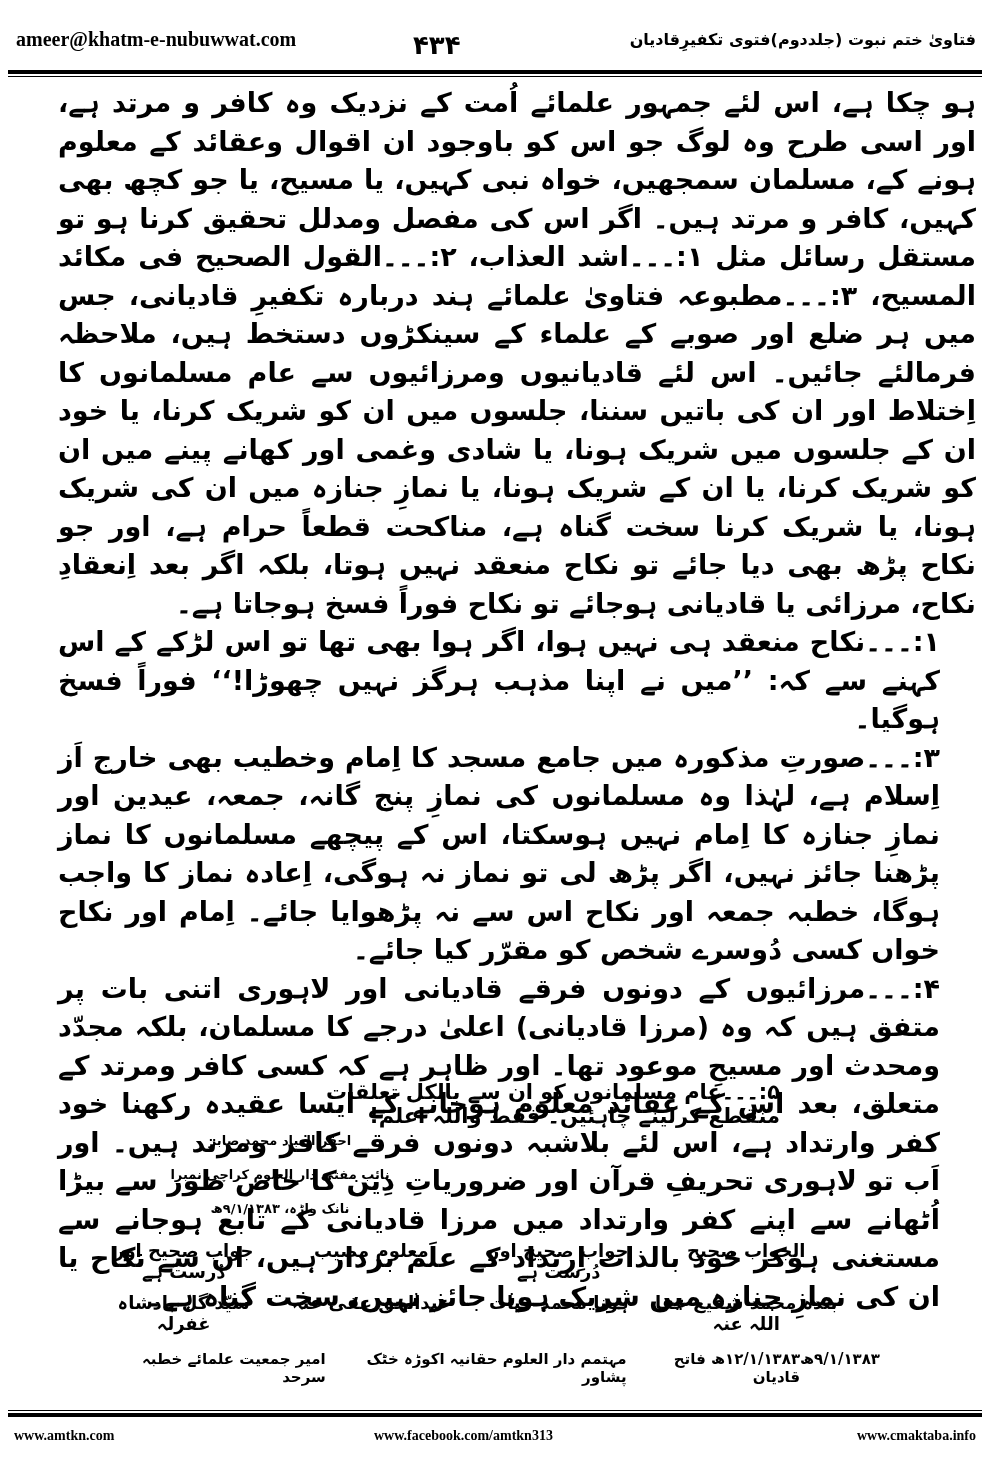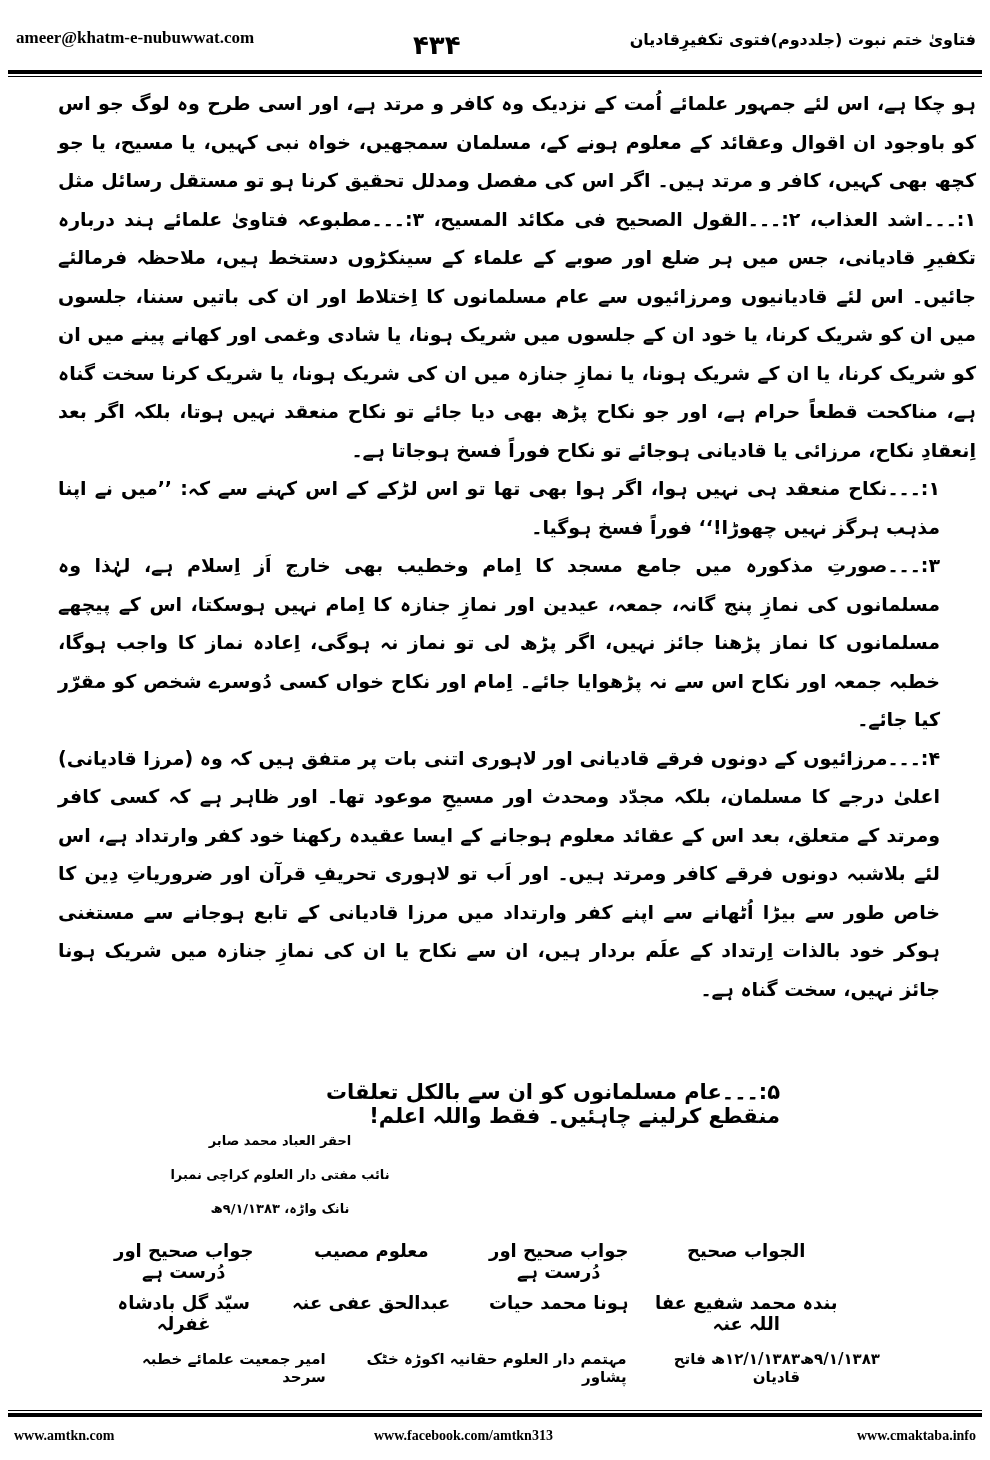--- a/index.html
+++ b/index.html
@@ -1,27 +1,27 @@
 <!DOCTYPE html>
 <html><head>
 <meta charset="utf-8">
 <style>
   html, body { margin: 0; padding: 0; background: #ffffff; }
   body { width: 990px; height: 1460px; position: relative; overflow: hidden; color: #000; font-family: "DejaVu Sans", sans-serif; }
   .header { position: absolute; left: 8px; right: 8px; top: 18px; height: 44px; }
-  .header .email { position: absolute; left: 8px; top: 10px; font-family: "Liberation Serif", serif; font-weight: bold; font-size: 17px; }
+  .header .email { position: absolute; left: 8px; top: 10px; font-family: "Liberation Serif", serif; font-weight: bold; font-size: 20px; }
   .header .page-no { position: absolute; left: 405px; top: 12px; font-size: 26px; font-weight: bold; direction: rtl; }
   .header .book-title { position: absolute; right: 6px; top: 12px; font-size: 16px; font-weight: bold; direction: rtl; }
   .rule-top { position: absolute; left: 8px; right: 8px; top: 70px; }
   .rule-top .thick { height: 4px; background: #000; }
   .rule-top .thin { height: 1px; background: #000; margin-top: 2px; }
   .rule-bot { position: absolute; left: 8px; right: 8px; top: 1410px; }
   .rule-bot .thin { height: 1px; background: #000; }
   .rule-bot .thick { height: 4px; background: #000; margin-top: 2px; }
-  .body { position: absolute; left: 14px; right: 14px; top: 84px; direction: rtl; text-align: justify; font-size: 19px; line-height: 38.5px; font-weight: bold; font-family: "DejaVu Sans", sans-serif; margin-left: 44px; }
+  .body { position: absolute; left: 14px; right: 14px; top: 84px; direction: rtl; text-align: justify; font-size: 27px; line-height: 38.5px; font-weight: bold; font-family: "DejaVu Sans", sans-serif; margin-left: 44px; }
   .body p { margin: 0; }
   .body .item { padding-right: 36px; }
   .closing { position: absolute; left: 260px; top: 1080px; width: 520px; direction: rtl; text-align: right; font-size: 21px; font-weight: bold; }
   .sig { position: absolute; left: 140px; top: 1124px; width: 280px; direction: rtl; text-align: center; font-size: 13px; font-weight: bold; line-height: 34px; }
   .endorse { position: absolute; left: 90px; right: 150px; top: 1240px; direction: rtl; display: grid; grid-template-columns: repeat(4, 1fr); row-gap: 10px; font-size: 18px; font-weight: bold; text-align: center; }
   .endorse-row3 { position: absolute; left: 100px; right: 110px; top: 1350px; direction: rtl; display: flex; justify-content: space-between; font-size: 15px; font-weight: bold; }
   .footer { position: absolute; left: 14px; right: 14px; top: 1428px; font-family: "Liberation Serif", serif; font-weight: bold; font-size: 14px; }
   .footer span { position: absolute; top: 0; }
   .footer .f-left { left: 0; }
   .footer .f-mid { left: 360px; }

